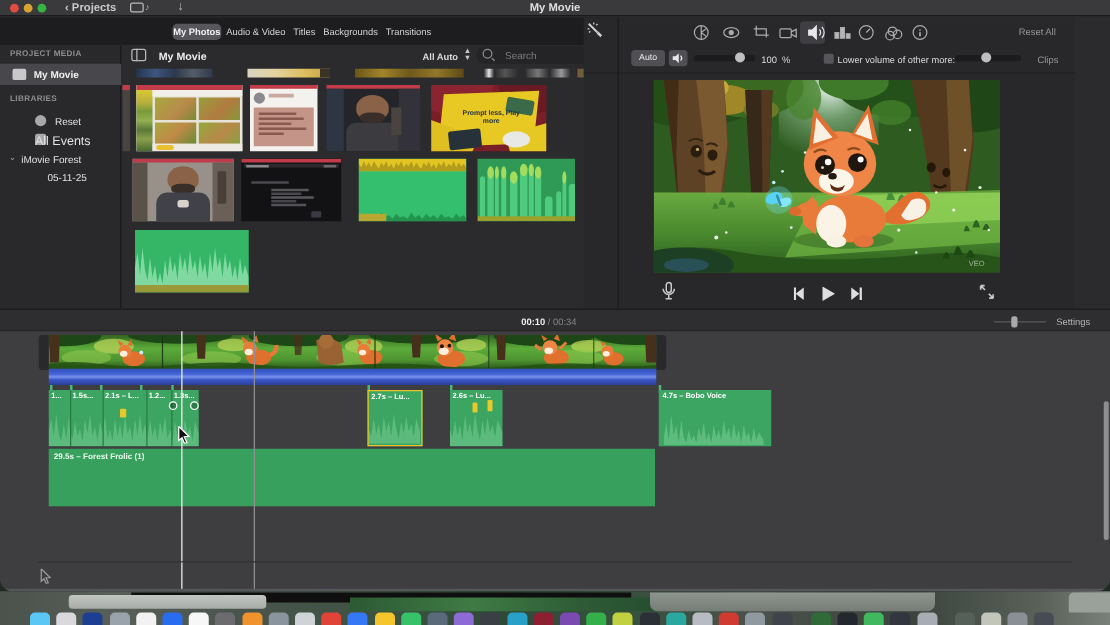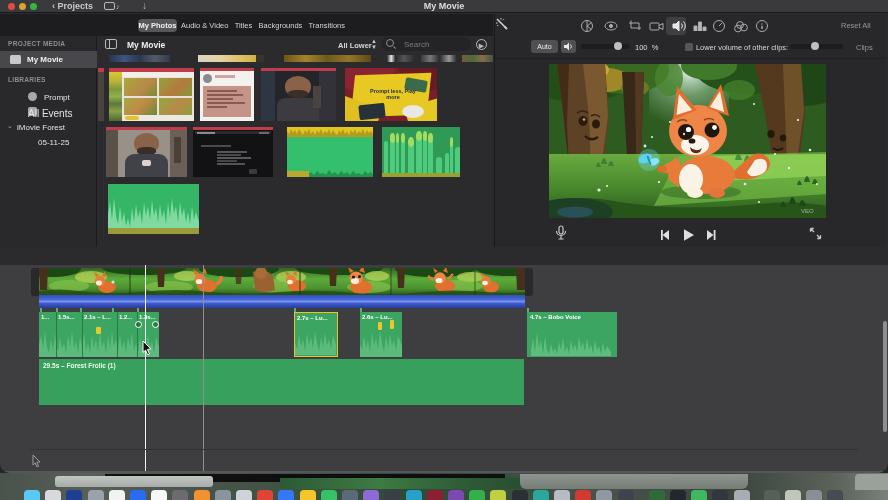--- a/index.html
+++ b/index.html
@@ -28,34 +28,34 @@
   <div class="abs" style="left:138px;top:21px;width:39px;text-align:center;font-size:7.5px;font-weight:bold;color:#f2f2f2;">My Photos</div>
   <div class="abs" style="left:181px;top:21px;font-size:7.5px;font-weight:normal;color:#d4d4d6;">Audio &amp; Video&nbsp;&nbsp;&nbsp;Titles&nbsp;&nbsp;&nbsp;Backgrounds&nbsp;&nbsp;&nbsp;Transitions</div>
 
   <div class="abs" style="left:0;top:36px;width:97px;height:211px;background:#29292b;border-right:1px solid #1a1a1c;">
     <div class="abs" style="left:8px;top:4px;font-size:6.5px;font-weight:bold;color:#8e8e92;letter-spacing:.3px;">PROJECT MEDIA</div>
     <div class="abs" style="left:0;top:15px;width:97px;height:17px;background:#48484c;"></div>
     <div class="abs" style="left:10px;top:19px;width:11px;height:9px;background:#c9c9cb;border-radius:1.5px;"></div>
     <div class="abs" style="left:27px;top:19px;font-size:8px;font-weight:bold;color:#f0f0f0;">My Movie</div>
     <div class="abs" style="left:8px;top:40px;font-size:6.5px;font-weight:bold;color:#8e8e92;letter-spacing:.3px;">LIBRARIES</div>
     <div class="abs" style="left:28px;top:56px;width:9px;height:9px;border-radius:50%;background:#a8a8aa;"></div>
-    <div class="abs" style="left:44px;top:57px;font-size:8px;color:#e2e2e4;">Prompt</div>
+    <div class="abs" style="left:44px;top:57px;font-size:8px;color:#e2e2e4;">Reset</div>
     <div class="abs" style="left:28px;top:71px;width:9px;height:9px;border-radius:2px;background:#a8a8aa;"></div>
     <div class="abs" style="left:28px;top:72px;font-size:10px;color:#e2e2e4;">All Events</div>
     <div class="abs" style="left:7px;top:86px;font-size:7px;color:#a8a8aa;">⌄</div>
     <div class="abs" style="left:17px;top:87px;font-size:8px;color:#e2e2e4;">iMovie Forest</div>
     <div class="abs" style="left:38px;top:102px;font-size:8px;color:#e2e2e4;">05-11-25</div>
   </div>
 
   <div class="abs" style="left:98px;top:36px;width:396px;height:211px;background:#2b2b2d;">
 
     <div class="abs" style="left:7px;top:3px;width:12px;height:10px;border:1px solid #b9b9bb;border-radius:2px;"></div>
     <div class="abs" style="left:10.5px;top:3px;width:1px;height:10px;background:#b9b9bb;"></div>
     <div class="abs" style="left:29px;top:4px;font-size:8.5px;font-weight:bold;color:#ededef;">My Movie</div>
-    <div class="abs" style="left:240px;top:5px;font-size:7.5px;font-weight:bold;color:#d8d8da;">All Lower</div>
+    <div class="abs" style="left:240px;top:5px;font-size:7.5px;font-weight:bold;color:#d8d8da;">All Auto</div>
     <div class="abs" style="left:273px;top:2px;font-size:6px;color:#c9c9cb;">▲<br>▼</div>
     <div class="abs" style="left:283px;top:1px;width:90px;height:14px;background:#242427;border-radius:7px;"></div>
     <div class="abs" style="left:288px;top:3px;width:8px;height:8px;border:1.2px solid #8e8e92;border-radius:50%;"></div>
     <div class="abs" style="left:295px;top:11px;width:3px;height:1.2px;background:#8e8e92;transform:rotate(45deg);"></div>
     <div class="abs" style="left:306px;top:4px;font-size:8px;color:#7d7d81;">Search</div>
     <div class="abs" style="left:378px;top:3px;width:11px;height:11px;border:1px solid #bababc;border-radius:50%;color:#bababc;font-size:7px;text-align:center;line-height:11px;">▶</div>
 
     <div class="abs" style="left:11px;top:19px;width:61px;height:7px;background:linear-gradient(90deg,#26344c,#3d567e,#2c3850,#555c66,#303a4e);"></div>
     <div class="abs" style="left:100px;top:19px;width:66px;height:7px;background:linear-gradient(90deg,#d8d4c2,#e3d3a0,#ddbe62,#caa43e);"></div>
     <div class="abs" style="left:158px;top:19px;width:8px;height:7px;background:#3a3428;"></div>
@@ -169,21 +169,21 @@
     </div>
 
     <div class="abs" style="left:10px;top:148px;width:91px;height:50px;background:#35b667;overflow:hidden;">
       <svg class="abs" style="left:0;top:10px;" width="91" height="36" viewBox="0 0 91 36" preserveAspectRatio="none">
         <path d="M0 36 L0 20 L2 8 L4 26 L6 4 L8 22 L10 30 L12 12 L14 28 L16 18 L18 32 L20 24 L22 33 L24 14 L26 28 L28 10 L30 24 L32 16 L34 30 L36 8 L38 22 L40 12 L42 26 L44 6 L46 22 L48 14 L50 28 L52 10 L54 24 L56 16 L58 30 L60 8 L62 24 L64 4 L66 20 L68 12 L70 28 L72 8 L74 22 L76 14 L78 28 L80 18 L82 30 L84 12 L86 26 L88 18 L91 28 L91 36 Z" fill="#7fd9a0"></path>
       </svg>
       <div class="abs" style="left:0;top:44px;width:91px;height:6px;background:#9a9a3a;"></div>
     </div>
   </div>
 
-  <div class="abs" style="left:493px;top:14px;width:393px;height:233px;background:#28282a;">
+  <div class="abs" style="left:467px;top:14px;width:393px;height:233px;background:#28282a;">
 
     <svg class="abs" style="left:2px;top:3px;" width="14" height="14" viewBox="0 0 14 14">
         <path d="M2 2 L9 9" stroke="#cfcfd1" stroke-width="1.6"></path>
         <path d="M9 9 L12 12" stroke="#cfcfd1" stroke-width="2"></path>
         <path d="M1 6 l1.5 0 M6 1 l0 1.5 M2.2 9 l1-1 M9 2.2 l-1 1" stroke="#cfcfd1" stroke-width="1"></path>
       </svg>
 
     <div class="abs" style="left:173px;top:3px;width:20px;height:18px;background:#3f3f43;border-radius:3px;"></div>
     <svg class="abs" style="left:87px;top:5px;" width="290" height="14" viewBox="0 0 290 14">
       <g stroke="#aaaaac" fill="none" stroke-width="1">
@@ -213,21 +213,21 @@
     <div class="abs" style="left:38px;top:26px;width:27px;height:13px;background:#505054;border-radius:3px;text-align:center;font-size:7px;line-height:13px;color:#ececee;">Auto</div>
     <div class="abs" style="left:68px;top:26px;width:15px;height:13px;background:#505054;border-radius:3px;"></div>
     <svg class="abs" style="left:71px;top:28px;" width="10" height="9" viewBox="0 0 10 9">
         <path d="M0 3 L2.5 3 L5 .5 L5 8.5 L2.5 6 L0 6 Z" fill="#e8e8ea"></path>
         <path d="M6.5 2.5 A3 3 0 0 1 6.5 6.5" stroke="#e8e8ea" fill="none"></path>
       </svg>
     <div class="abs" style="left:88px;top:30px;width:49px;height:5px;background:#1c1c1e;border-radius:3px;"></div>
     <div class="abs" style="left:121px;top:28px;width:8px;height:8px;background:#bfbfc1;border-radius:50%;"></div>
     <div class="abs" style="left:142px;top:29px;font-size:7.5px;color:#dcdcde;">100&nbsp;&nbsp;%</div>
     <div class="abs" style="left:192px;top:29px;width:8px;height:8px;background:#55555a;border-radius:1.5px;"></div>
-    <div class="abs" style="left:203px;top:29px;font-size:7.4px;color:#d8d8da;">Lower volume of other clips:</div>
+    <div class="abs" style="left:203px;top:29px;font-size:7.4px;color:#d8d8da;">Lower volume of other more:</div>
     <div class="abs" style="left:297px;top:30px;width:53px;height:5px;background:#1c1c1e;border-radius:3px;"></div>
     <div class="abs" style="left:318px;top:28px;width:8px;height:8px;background:#bfbfc1;border-radius:50%;"></div>
     <div class="abs" style="left:363px;top:29px;font-size:7.5px;color:#97979b;">Clips</div>
     <div class="abs" style="left:0;top:44px;width:393px;height:1px;background:#202022;"></div>
 
     <svg class="abs" style="left:56px;top:50px;" width="277" height="154" viewBox="0 0 277 154">
       <defs>
         <linearGradient id="grass" x1="0" y1="0" x2="0" y2="1">
           <stop offset="0%" stop-color="#6aaa40"></stop>
             <stop offset="55%" stop-color="#47862c"></stop>
@@ -352,20 +352,26 @@
         </g>
     </svg>
     <svg class="abs" style="left:316px;top:213px;" width="13" height="13" viewBox="0 0 13 13">
         <g stroke="#c9c9cb" stroke-width="1.3" fill="none">
           <path d="M5 5 L1.5 1.5 M1.5 1.5 l0 3.2 M1.5 1.5 l3.2 0"></path>
           <path d="M8 8 L11.5 11.5 M11.5 11.5 l0 -3.2 M11.5 11.5 l-3.2 0"></path>
         </g>
       </svg>
   </div>
 
+  <div class="abs" style="left:0;top:247px;width:888px;height:18px;background:#2e2e30;border-top:1px solid #1b1b1d;border-bottom:1px solid #242426;">
+    <span class="abs" style="left:417px;top:5px;font-size:7.5px;font-weight:bold;color:#ececee;">00:10 <span style="color:#86868a;font-weight:normal;">/ 00:34</span></span>
+    <div class="abs" style="left:795px;top:9px;width:42px;height:1px;background:#5a5a5e;"></div>
+    <div class="abs" style="left:809px;top:5px;width:5px;height:9px;border-radius:2px;background:#a9a9ab;"></div>
+    <div class="abs" style="left:845px;top:5px;font-size:7.5px;color:#b4b4b6;">Settings</div>
+  </div>
 
   <div class="abs" style="left:494px;top:14px;width:1px;height:233px;background:#1a1a1c;"></div>
 
   <div class="abs" style="left:0;top:265px;width:888px;height:208px;background:#3e3e40;">
 
     <div class="abs" style="left:31px;top:3px;width:8px;height:28px;background:#29292b;border-radius:3px 0 0 3px;"></div>
     <div class="abs" style="left:525px;top:3px;width:8px;height:28px;background:#29292b;border-radius:0 3px 3px 0;"></div>
 
     <svg class="abs" style="left:39px;top:3px;" width="486" height="27" viewBox="0 0 486 27">
       <defs>

